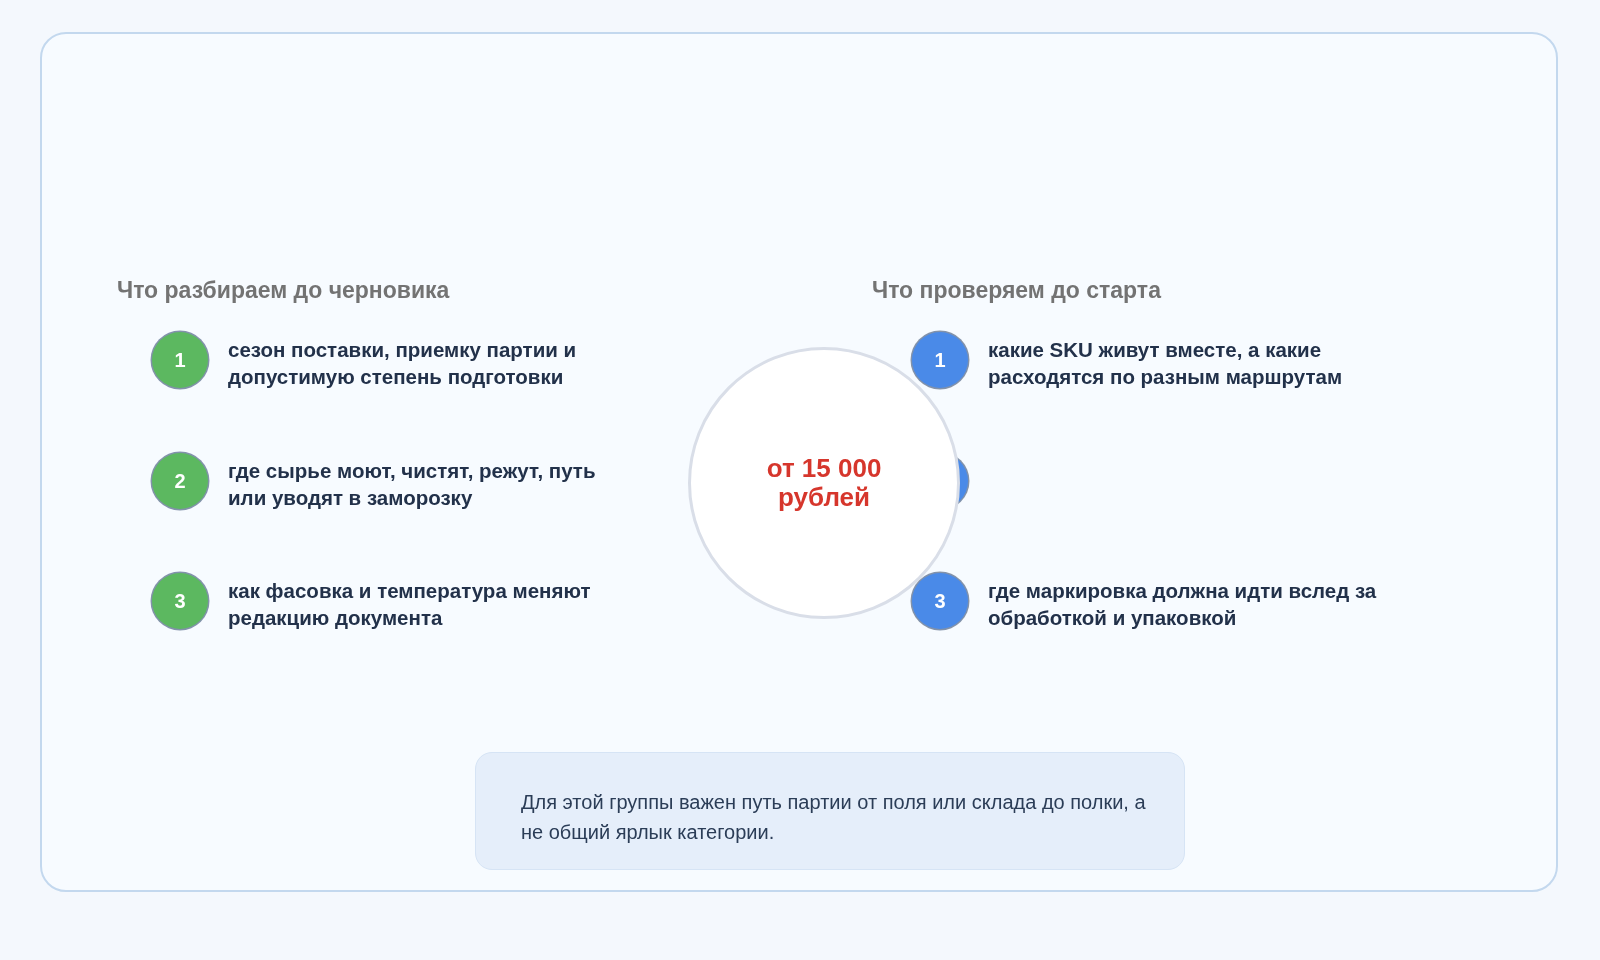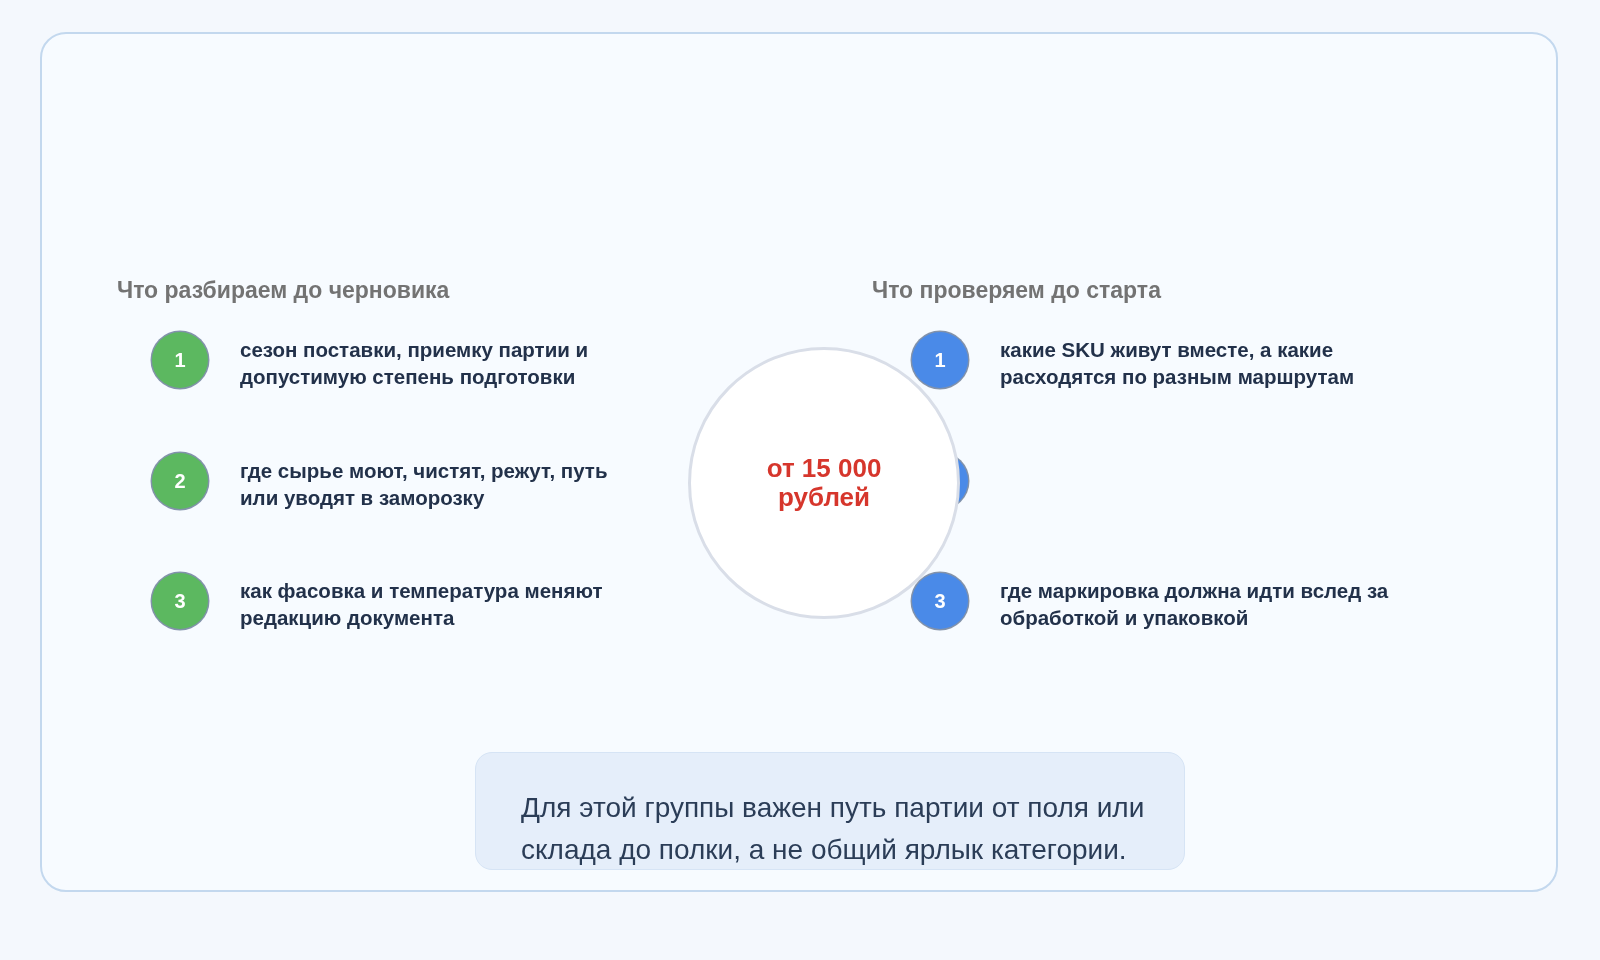--- a/index.html
+++ b/index.html
@@ -81,21 +81,21 @@
     display: flex;
     align-items: center;
     justify-content: center;
     box-shadow: 0 0 0 1.5px rgba(35, 60, 100, 0.55);
     margin-top: 2px;
   }
   .badge.green { background: #5cb860; }
   .badge.blue  { background: #4a8ae8; }
 
   .item-text {
-    margin-left: 32px;
+    margin-left: 20px;
     font-size: 20.5px;
     line-height: 1.32;
     font-weight: bold;
     color: #22314a;
     padding-top: 6px;
   }
 
   
   .circle {
     position: absolute;
@@ -130,21 +130,21 @@
     background: #e5eefa;
     border: 1px solid #d6e4f5;
     border-radius: 17px;
     box-sizing: border-box;
   }
   .note-text {
     position: absolute;
     left: 45px;
     top: 34px;
     width: 640px;
-    font-size: 28px;
+    font-size: 20px;
     line-height: 1.5;
     color: #2b3d57;
   }
 </style>
 </head>
 <body>
 
 <div class="page">
   <div class="card">
 

